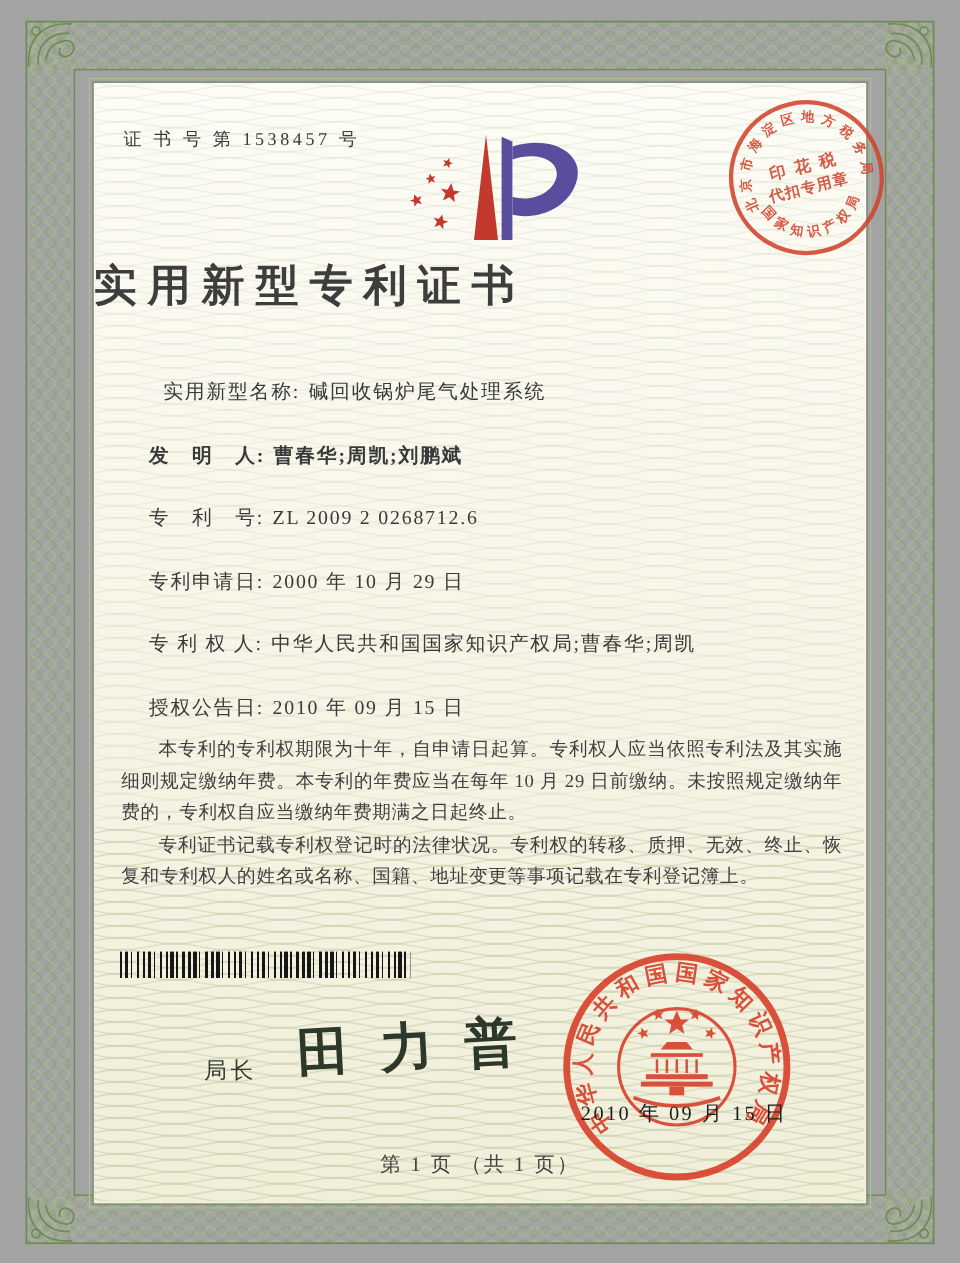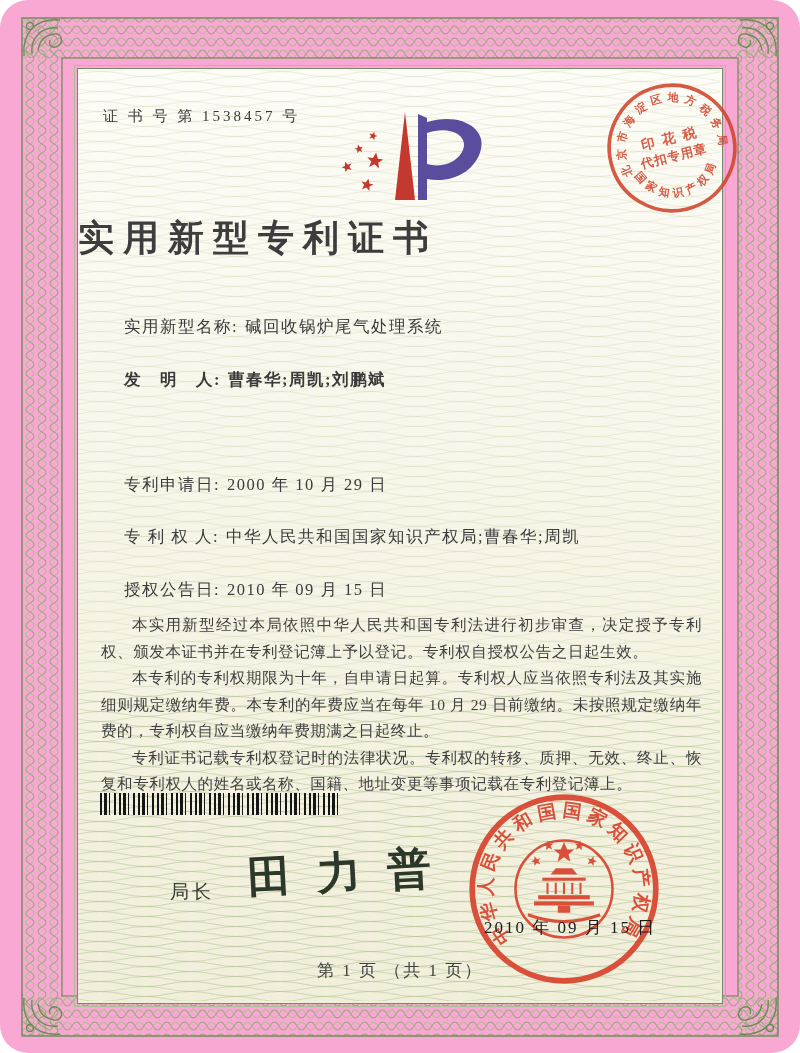--- a/index.html
+++ b/index.html
@@ -1,21 +1,20 @@
 <!DOCTYPE html>
 <html><head>
 <meta charset="utf-8">
 <style>
   html,body{margin:0;padding:0;background:#ffffff;}
   .page{
     position:relative;width:800px;height:1053px;margin:0 auto;
-    background:#f9a8d4;overflow:hidden;
+    background:#a3a3a3;overflow:hidden;
     font-family:"Liberation Serif","DejaVu Serif",serif;
     color:#3c3c3c;
-    border-radius:28px;
   }
   .abs{position:absolute;}
   svg{display:block;}
 
   
   .inner-frame{
     left:77px;top:68px;width:644px;height:934px;
     border:1px solid #75896b;
     outline:1px solid #aabf93;outline-offset:2px;
     background:linear-gradient(180deg,#fdfcf6 0%,#faf8ee 28%,#f5f2e2 70%,#f1eeda 100%);
@@ -122,38 +121,40 @@
       <use href="#starL" transform="translate(21,61) scale(0.55) rotate(-20)"></use>
       <use href="#starL" transform="translate(41,79) scale(0.65) rotate(14)"></use>
     </g>
     <polygon points="79,6 69,94 89,94" fill="#c4392d"></polygon>
     <path d="M92 8 L101 12 L101 94 L92 94 Z" fill="#5b4d9e"></path>
     <path d="M101 16 C134 6 160 22 155 43 C150 66 124 78 101 73 L101 58 C118 63 136 54 138 40 C139 27 121 20 101 27 Z" fill="#5b4d9e"></path>
   </svg>
 
   <div class="abs title">实用新型专利证书</div>
 
-  <div class="abs field-row" style="top:316px;">
+  <div class="abs field-row" style="top:316px;margin-left:12px;">
     <span class="lbl">实用新型名称:</span><span>碱回收锅炉尾气处理系统</span>
   </div>
   <div class="abs field-row" style="top:369px;font-weight:bold;">
     <span class="lbl">发　明　人:</span><span>曹春华;周凯;刘鹏斌</span>
   </div>
+  <div class="abs field-row" style="top:421px;">
+    <span class="lbl">专　利　号:</span><span>ZL 2009 2 0268712.6</span>
+  </div>
   <div class="abs field-row" style="top:474px;">
     <span class="lbl">专利申请日:</span><span>2000 年 10 月 29 日</span>
   </div>
   <div class="abs field-row" style="top:526px;">
     <span class="lbl">专 利 权 人:</span><span>中华人民共和国国家知识产权局;曹春华;周凯</span>
   </div>
   <div class="abs field-row" style="top:579px;">
     <span class="lbl">授权公告日:</span><span>2010 年 09 月 15 日</span>
   </div>
 
   <div class="abs paragraphs">
-    <p>本实用新型经过本局依照中华人民共和国专利法进行初步审查，决定授予专利权、颁发本证书并在专利登记簿上予以登记。专利权自授权公告之日起生效。</p>
     <p>本专利的专利权期限为十年，自申请日起算。专利权人应当依照专利法及其实施细则规定缴纳年费。本专利的年费应当在每年 10 月 29 日前缴纳。未按照规定缴纳年费的，专利权自应当缴纳年费期满之日起终止。</p>
     <p>专利证书记载专利权登记时的法律状况。专利权的转移、质押、无效、终止、恢复和专利权人的姓名或名称、国籍、地址变更等事项记载在专利登记簿上。</p>
   </div>
 
   <div class="abs barcode"></div>
 
   <div class="abs sig-label">局长</div>
   <div class="abs sig-name">田力普</div>
 
   <svg class="abs main-seal" width="196" height="196" viewBox="0 0 190 190">

